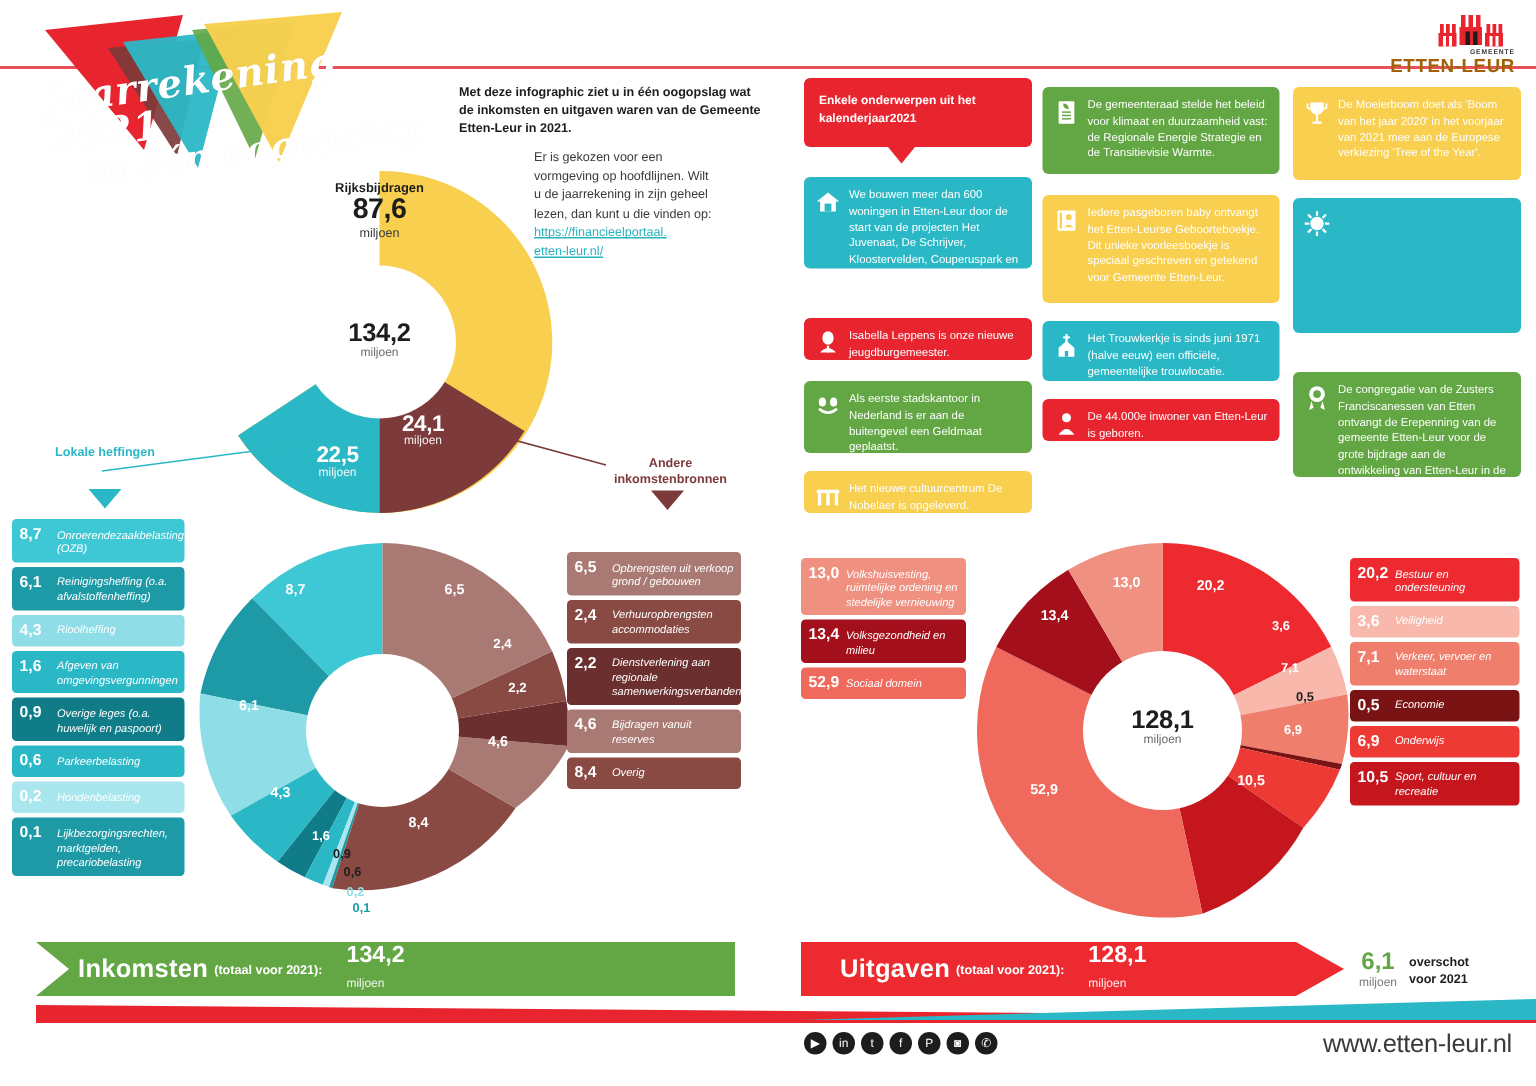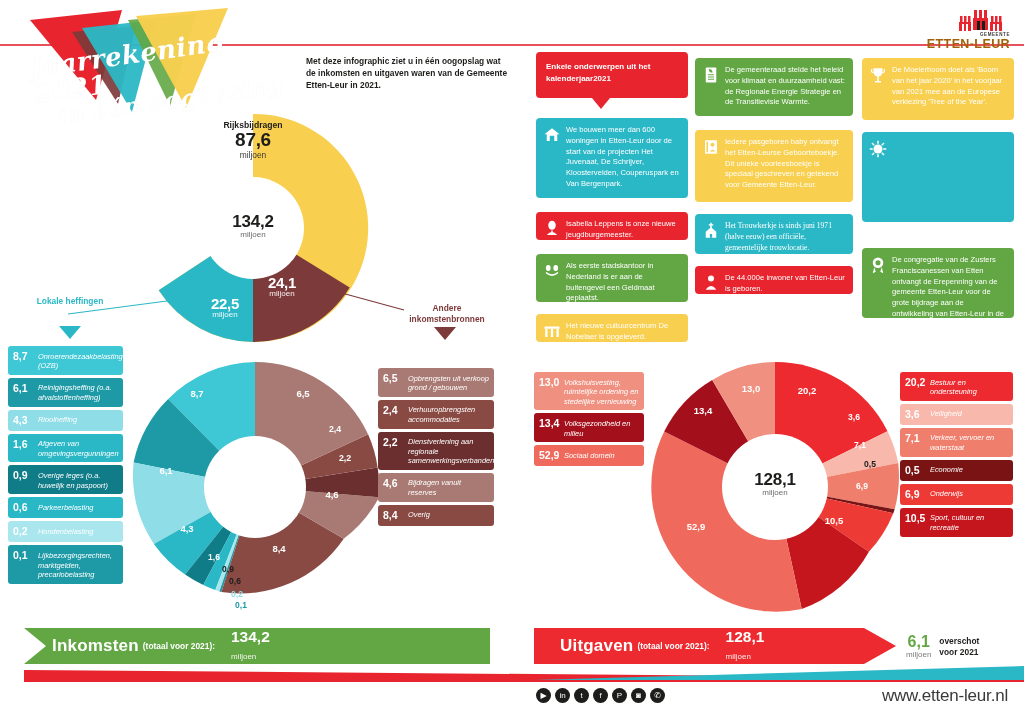--- a/index.html
+++ b/index.html
@@ -140,24 +140,29 @@
       <path d="M118 18 L186 12 L160 104 Z" fill="#62a744" opacity="0.9"></path>
       <path d="M126 14 L218 6 L176 106 Z" fill="#f8cf4e" opacity="0.97"></path>
     </svg>
     <div class="hero-title">
       <div class="hero-l1">Jaarrekening 2021</div>
       <div class="hero-l2">in één oogopslag</div>
     </div>
   </div>
 
   <div class="intro-bold">Met deze infographic ziet u in één oogopslag wat de inkomsten en uitgaven waren van de Gemeente Etten-Leur in 2021.</div>
+  <div class="intro-light">
+    <span>Er is gekozen voor een vormgeving op hoofdlijnen. Wilt u de jaarrekening in zijn geheel lezen, dan kunt u die vinden op:</span>
+    <a class="intro-link">https://financieelportaal.</a>
+    <a class="intro-link">etten-leur.nl/</a>
+  </div>
 
   <div class="bubble">Enkele onderwerpen uit het kalenderjaar2021</div>
 
-  <div class="card" id="card0" style="left: 536px; top: 118px; width: 152px; height: 80px; background: rgb(43, 184, 198);">
+  <div class="card" id="card0" style="left: 536px; top: 118px; width: 152px; height: 61px; background: rgb(43, 184, 198);">
     <span class="ic">
       <svg viewBox="0 0 24 24" width="18" height="18" fill="#fff">
           <path d="M12 3 L22 11 h-3 v9 h-14 v-9 H2 Z"></path>
           <rect x="9" y="13" width="6" height="7" fill="#2bb8c6"></rect>
         </svg>
     </span>
     <span>We bouwen meer dan 600 woningen in Etten-Leur door de start van de projecten Het Juvenaat, De Schrijver, Kloostervelden, Couperuspark en Van Bergenpark.</span>
   </div>
   <div class="card" id="card2" style="left: 536px; top: 254px; width: 152px; height: 48px; background: rgb(98, 167, 68);">
     <span class="ic">
@@ -211,21 +216,21 @@
           <rect x="4" y="3" width="16" height="18" rx="1"></rect>
           <g fill="#f8cf4e">
             <rect x="6" y="5" width="2" height="14"></rect>
             <circle cx="14" cy="9" r="2.6"></circle>
             <path d="M10 18 q4-5 8 0 z"></path>
           </g>
         </svg>
     </span>
     <span>Iedere pasgeboren baby ontvangt het Etten-Leurse Geboorteboekje. Dit unieke voorleesboekje is speciaal geschreven en getekend voor Gemeente Etten-Leur.</span>
   </div>
-  <div class="card" id="card6" style="left: 695px; top: 214px; width: 158px; height: 40px; background: rgb(43, 184, 198); font-family: Liberation Serif, serif;">
+  <div class="card" id="card6" style="left: 695px; top: 214px; width: 158px; height: 40px; background: rgb(43, 184, 198);">
     <span class="ic">
       <svg viewBox="0 0 24 24" width="18" height="18" fill="#fff">
           <rect x="11" y="1" width="2" height="7"></rect>
           <rect x="9" y="3" width="6" height="1.8"></rect>
           <path d="M12 7 L19 13 v8 h-14 v-8 Z"></path>
           <rect x="10.5" y="16" width="3" height="5" fill="#2bb8c6"></rect>
         </svg>
     </span>
     <span>Het Trouwkerkje is sinds juni 1971 (halve eeuw) een officiële, gemeentelijke trouwlocatie.</span>
   </div>

